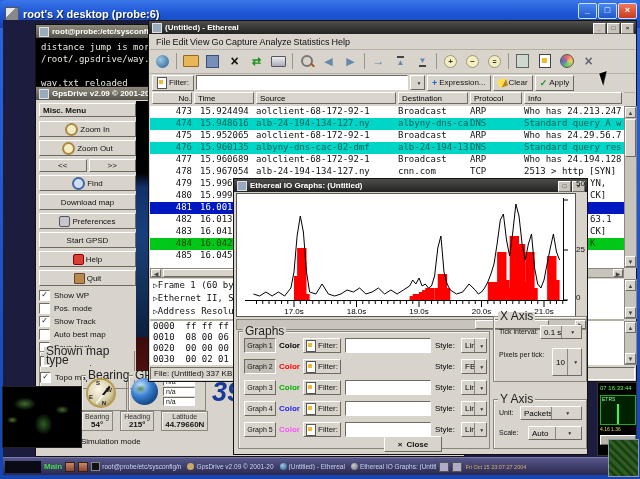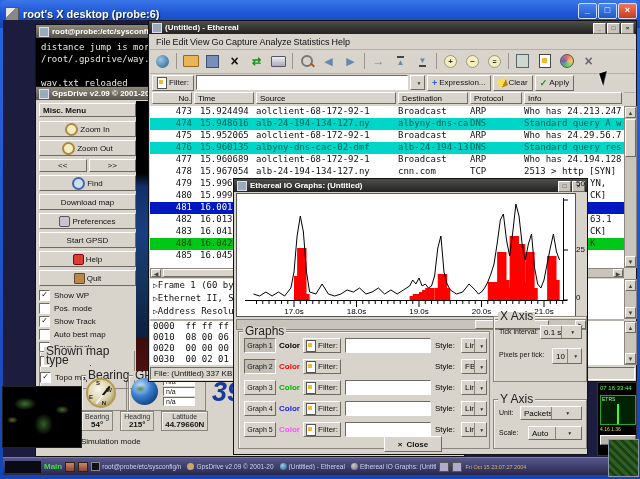--- a/index.html
+++ b/index.html
@@ -717,21 +717,21 @@
         </div>
     </div>
     <div class="frame xframe">
       <span class="leg">X Axis</span>
       <span class="axlabel" style="left:5px;top:11px">Tick interval:</span>
       <div class="dd" style="left:46px;top:8px;width:42px;height:14px">
         <span>0.1 sec</span>
           <span class="dda">▼</span>
       </div>
       <span class="axlabel" style="left:5px;top:34px">Pixels per tick:</span>
-      <div class="dd" style="left:58px;top:31px;width:30px;height:16px">
+      <div class="dd" style="left:58px;top:31px;width:30px;height:28px">
         <span>10</span>
           <span class="dda">▼</span>
       </div>
     </div>
     <div class="frame yframe">
       <span class="leg">Y Axis</span>
       <span class="axlabel" style="left:5px;top:9px">Unit:</span>
       <div class="dd" style="left:26px;top:6px;width:62px;height:14px">
         <span>Packets/Tick</span>
           <span class="dda">▼</span>

